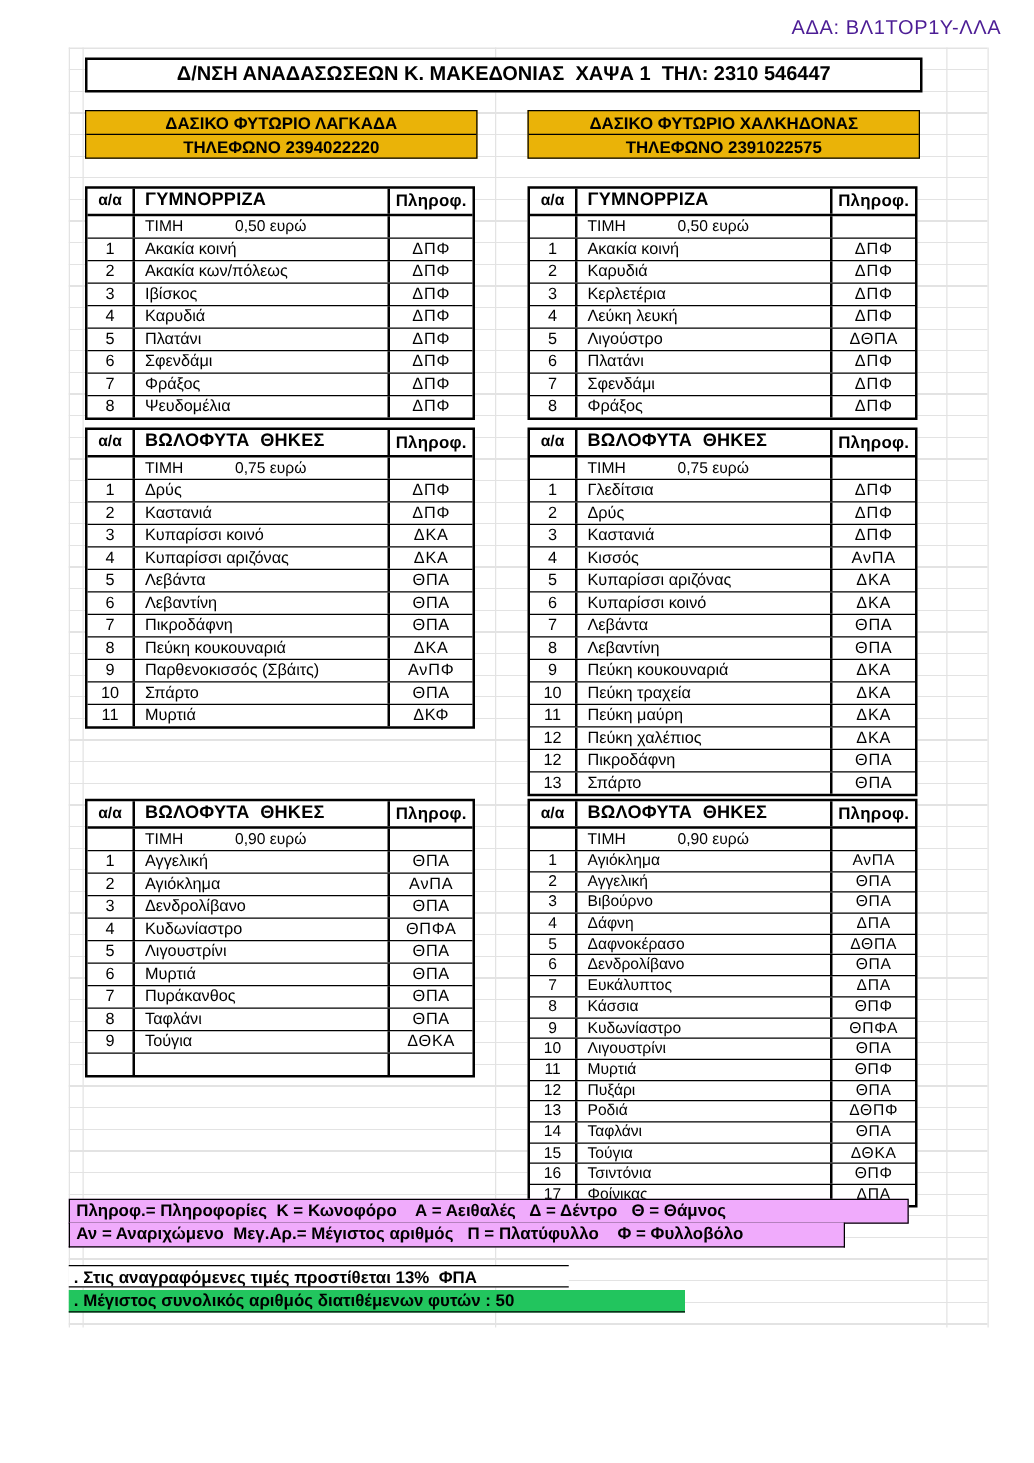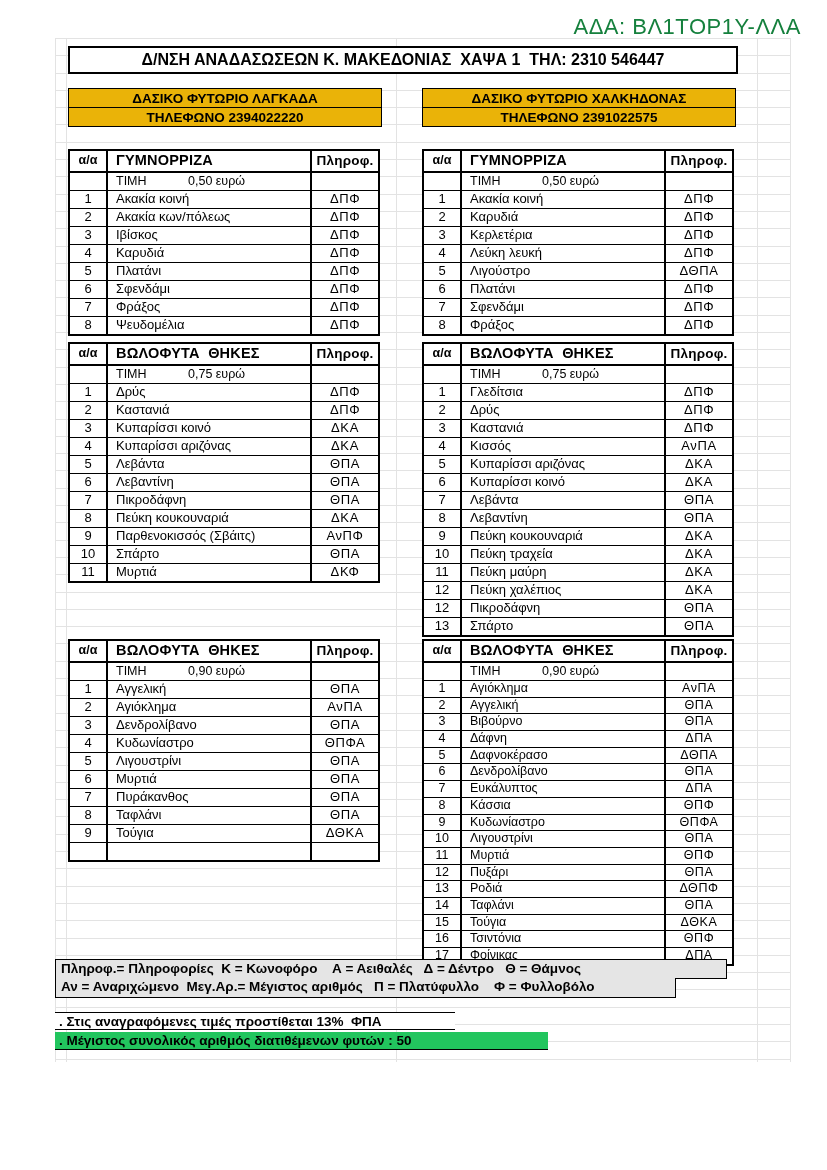--- a/index.html
+++ b/index.html
@@ -13,21 +13,21 @@
   }
   
   #grid{
     position:absolute;left:55px;top:38px;width:735px;height:1024px;
     background-image:repeating-linear-gradient(to bottom,#e3e3e3 0px,#e3e3e3 1px,transparent 1px,transparent 17.3px);
   }
   .vline{position:absolute;top:38px;height:1024px;width:1px;background:#e3e3e3;}
 
   #ada{
     position:absolute;top:14px;right:26px;
-    font-size:22px;letter-spacing:0.5px;color:#15803d;
+    font-size:16px;letter-spacing:0.5px;color:#4c1d95;
   }
   #title-box{
     position:absolute;left:68px;top:46px;width:666px;height:24px;
     border:2px solid #000;background:#fff;
     display:flex;align-items:center;justify-content:center;
     font-weight:bold;font-size:16px;white-space:pre;
   }
 
   .doc-column{position:absolute;top:0;width:312px;height:1170px;}
   .col-0{left:68px;}
@@ -67,21 +67,21 @@
   .prow.thead{border-bottom:2px solid #000;}
 
   .prow.tprice{font-weight:normal;font-size:12.5px;}
   .tprice .plabel{display:inline-block;width:72px;}
 
   .compact .prow{height:15.7px;line-height:15px;font-size:12.5px;}
   .compact .prow.thead{height:20px;line-height:19px;}
   .compact .prow.tprice{height:17px;line-height:16px;}
 
   .legend-row{
-    position:absolute;left:55px;background:#e5e5e5;
+    position:absolute;left:55px;background:#f0abfc;
     border:1.5px solid #000;box-sizing:border-box;
     font-weight:bold;font-size:13.5px;line-height:17px;
     padding-left:5px;white-space:pre;overflow:hidden;
   }
   #legend-1{top:959px;width:672px;height:20px;}
   #legend-2{top:977.5px;width:621px;height:20px;border-top:none;}
 
   .note-line{
     position:absolute;left:55px;background:transparent;
     font-weight:bold;font-size:13.5px;line-height:18px;height:18px;

